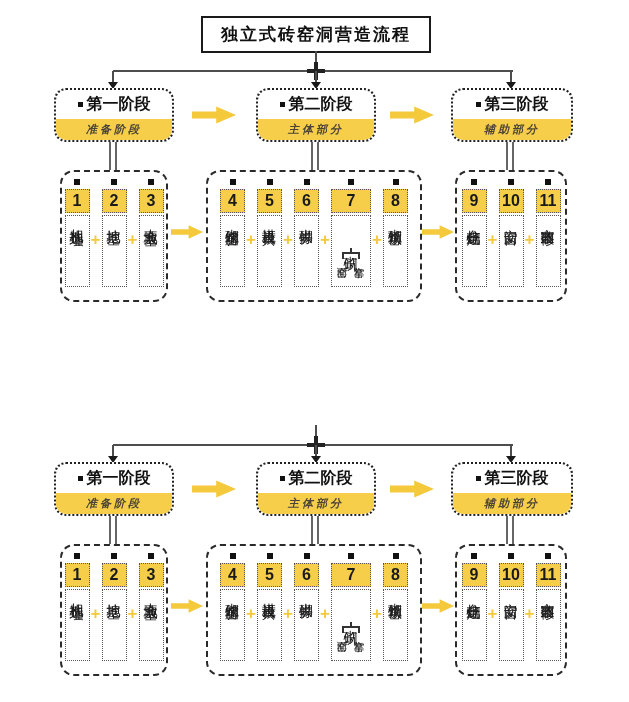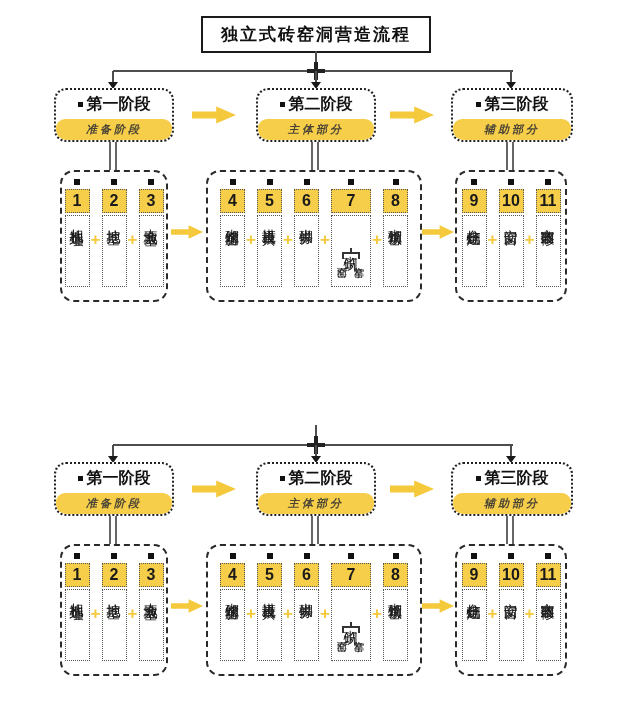--- a/index.html
+++ b/index.html
@@ -25,21 +25,21 @@
 
   
   .stage { position:absolute; top:88px; height:54px; border:2px dotted #222; border-radius:12px;
     background:#fff; overflow:hidden; display:flex; flex-direction:column; box-sizing:border-box; }
   .s1{left:46px;width:120px} .s2{left:248px;width:120px} .s3{left:443px;width:122px}
   .stage-label { flex:1; display:flex; align-items:center; justify-content:center; gap:4px;
     font-size:16px; font-weight:bold; color:#111; }
   .sqb { display:inline-block; width:5px; height:5px; background:#111; }
   .stage-band { height:21px; background:#F7CE49; display:flex; align-items:center; justify-content:center;
     font-family:"DejaVu Serif", serif; font-style:italic; font-weight:bold; font-size:11px;
-    letter-spacing:3px; color:#4a4436;border-radius:9px; }
+    letter-spacing:3px; color:#4a4436; }
 
   
   .barrow { position:absolute; background:#F5C93C;
     clip-path:polygon(0% 33%,55% 33%,55% 8%,100% 50%,55% 92%,55% 67%,0% 67%); }
   .sa1{left:184px;top:105px;width:44px;height:20px}
   .sa2{left:382px;top:105px;width:44px;height:20px}
   .ga1{left:163px;top:224px;width:32px;height:16px}
   .ga2{left:414px;top:224px;width:32px;height:16px}
 
   

